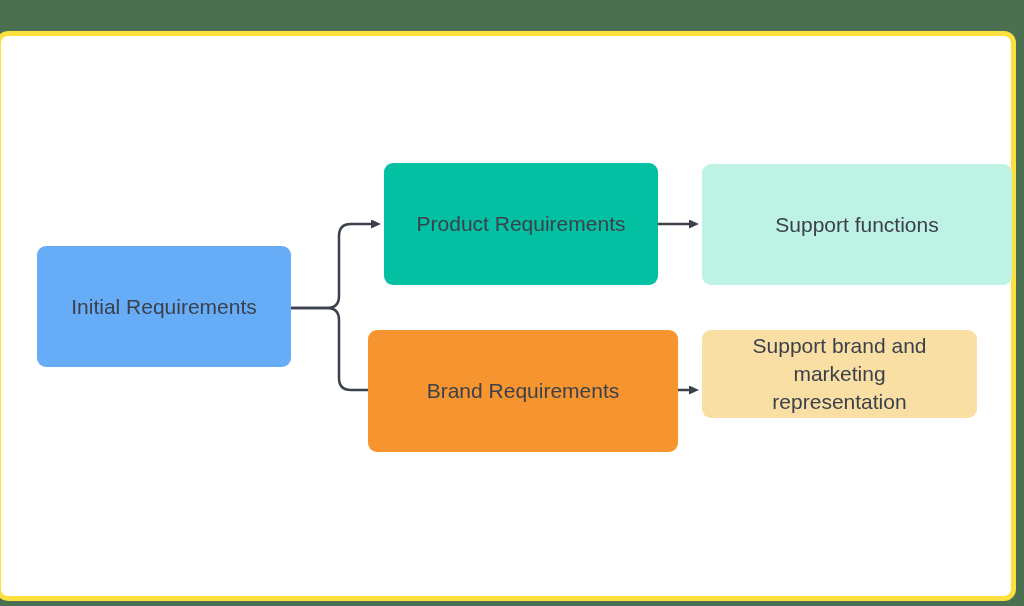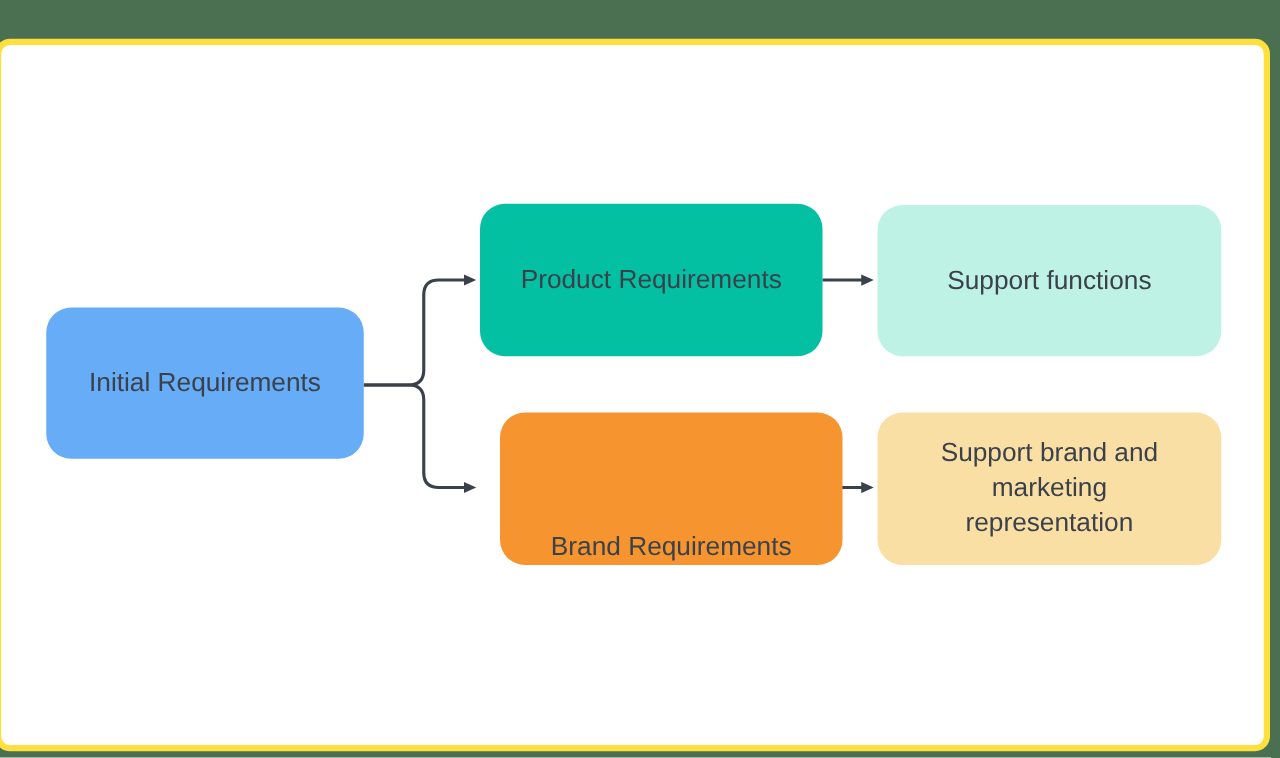--- a/index.html
+++ b/index.html
@@ -25,35 +25,35 @@
 
   .diagram-layer {
     position: absolute;
     left: 0; top: 0;
     width: 1024px;
     height: 606px;
   }
 
   .node {
     position: absolute;
-    border-radius: 20px;
+    border-radius: 9px;
     display: flex;
     align-items: center;
     justify-content: center;
     text-align: center;
     color: #3b414b;
     font-size: 21px;
     line-height: 28px;
     box-sizing: border-box;
   }
   .node-initial   { left: 37px;  top: 246px; width: 254px; height: 121px; }
   .node-product   { left: 384px; top: 163px; width: 274px; height: 122px; }
-  .node-brand     { left: 400px; top: 330px; width: 274px; height: 122px; align-items: flex-end; }
-  .node-supportfn { left: 702px; top: 164px; width: 275px; height: 121px; padding: 0 30px; }
-  .node-supportbr { left: 702px; top: 330px; width: 275px; height: 122px; padding: 0 38px; justify-content: flex-end; }
+  .node-brand     { left: 368px; top: 330px; width: 310px; height: 122px; }
+  .node-supportfn { left: 702px; top: 164px; width: 310px; height: 121px; padding: 0 30px; }
+  .node-supportbr { left: 702px; top: 330px; width: 275px; height: 88px; padding: 0 38px; justify-content: flex-end; }
 
   svg.connectors {
     position: absolute;
     left: 0; top: 0;
     width: 1024px;
     height: 606px;
   }
   svg.connectors path.edge {
     fill: none;
     stroke: #3b414b;

